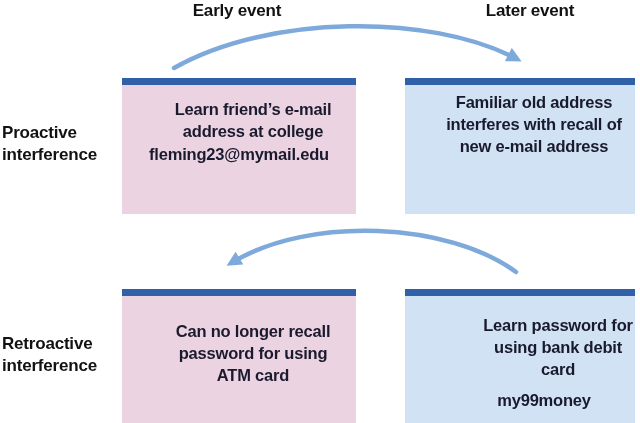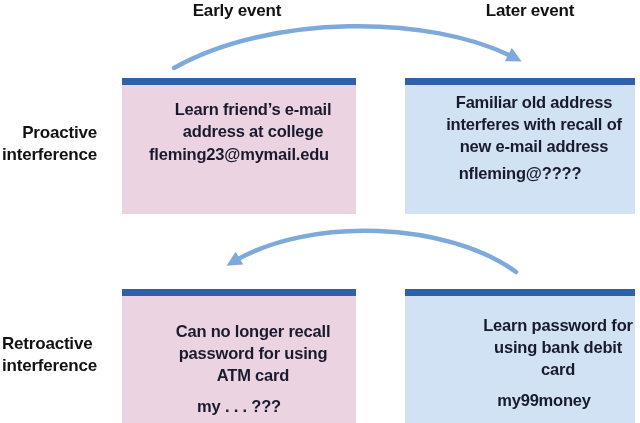--- a/index.html
+++ b/index.html
@@ -32,21 +32,21 @@
   .row-label {
     position: absolute;
     left: 2px;
     font-size: 17px;
     font-weight: bold;
     line-height: 22px;
     color: #121212;
     white-space: pre-line;
     letter-spacing: -0.2px;
   }
-  .row-label.proactive   { top: 122px; text-align: right; }
+  .row-label.proactive   { top: 122px; }
   .row-label.retroactive { top: 333px; }
   .box {
     position: absolute;
     box-sizing: border-box;
     border-top: 7px solid #3060a8;
     display: flex;
     flex-direction: column;
     align-items: center;
     text-align: center;
     color: #1a1a2e;
@@ -96,28 +96,26 @@
   <div class="box pink top-left">
     <div class="box-text">Learn friend’s e-mail
 address at college</div>
     <div class="box-example">fleming23@mymail.edu</div>
   </div>
 
   <div class="box blue top-right">
     <div class="box-text">Familiar old address
 interferes with recall of
 new e-mail address</div>
-    <div class="box-example">nfleming@????</div>
   </div>
 
   <div class="box pink bottom-left">
     <div class="box-text">Can no longer recall
 password for using
 ATM card</div>
-    <div class="box-example">my . . . ???</div>
   </div>
 
   <div class="box blue bottom-right">
     <div class="box-text">Learn password for
 using bank debit card</div>
     <div class="box-example">my99money</div>
   </div>
 
 </div>
 

